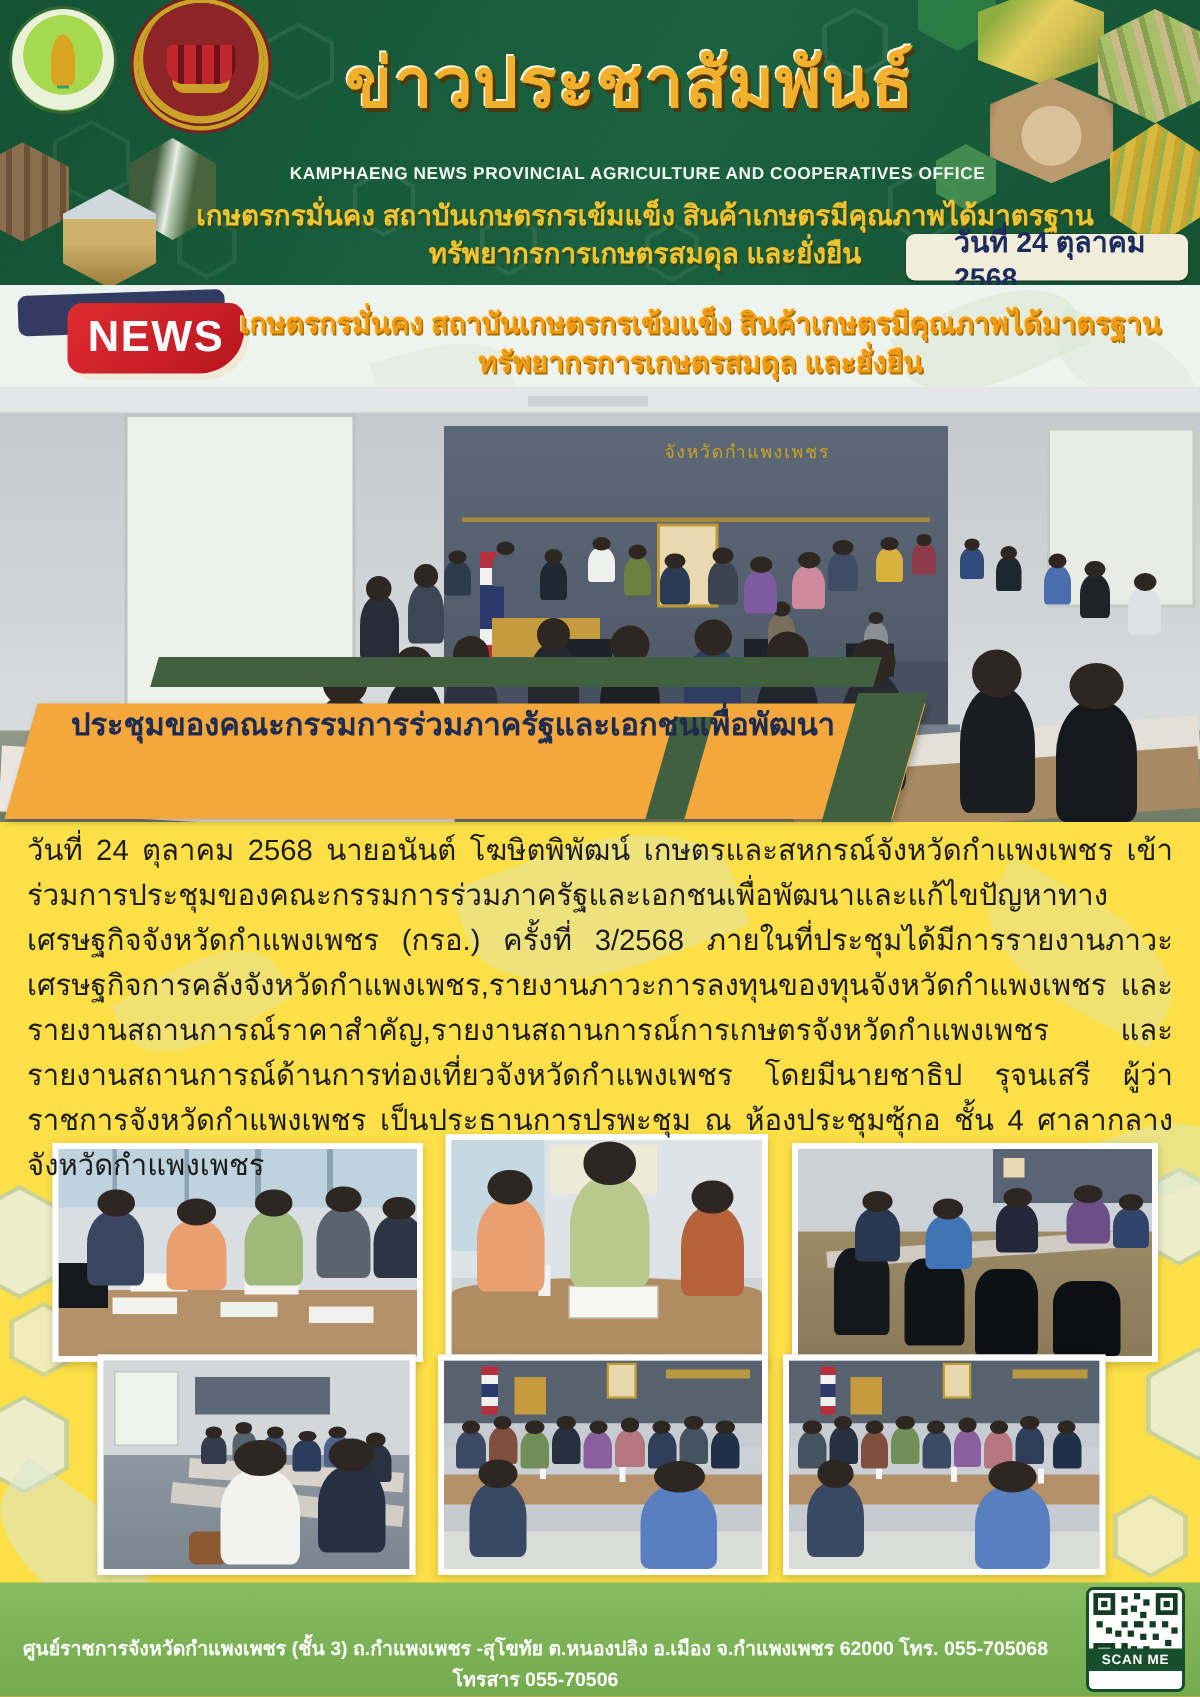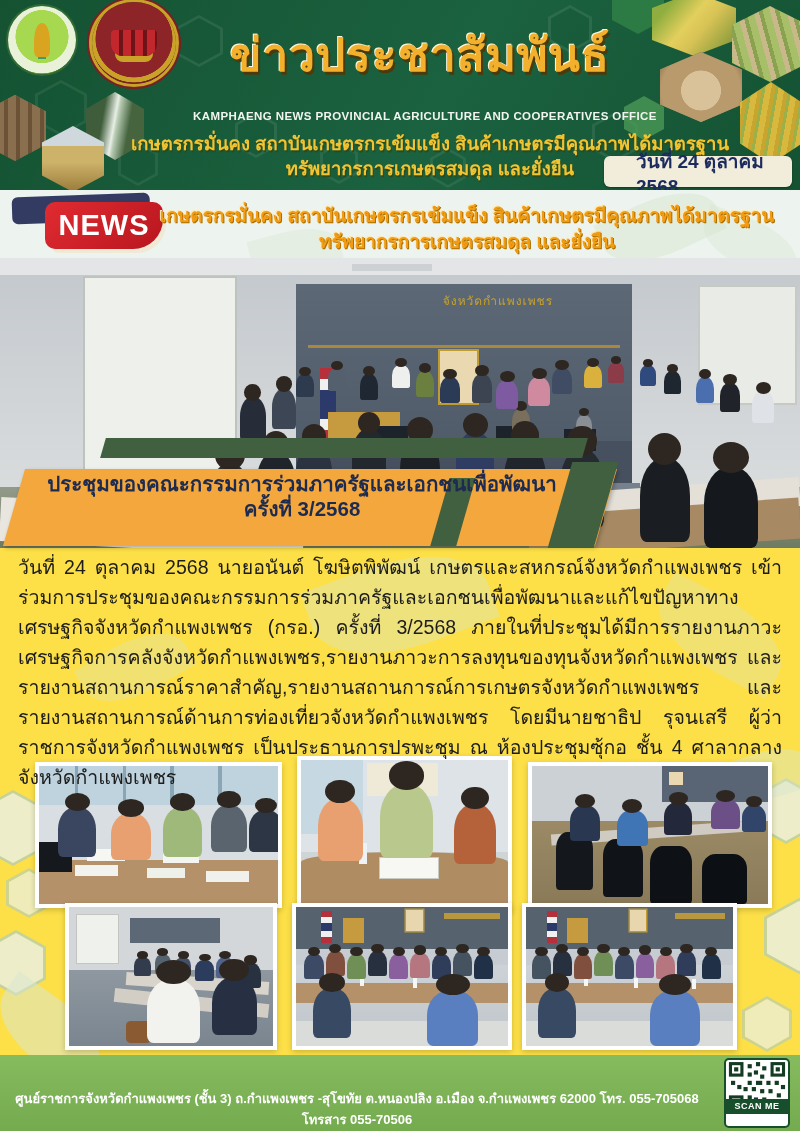--- a/index.html
+++ b/index.html
@@ -167,21 +167,20 @@
       <div class="person" style="left: 80%; top: 69%; width: 6.2%; height: 29%; background: rgb(26, 30, 34);"></div>
       <div class="person" style="left: 88%; top: 72%; width: 6.8%; height: 28%; background: rgb(21, 24, 28);"></div>
     </div>
 
   <div class="gbar" style="left:103px;top:438px;width:482px;height:20px;"></div>
   <div id="bannerOrange"></div>
   <div class="gbar" style="left:560px;top:462px;width:46px;height:86px;"></div>
   <div class="gbar" style="left:440px;top:478px;width:26px;height:68px;"></div>
   <div id="bannerText">
     <div>ประชุมของคณะกรรมการร่วมภาครัฐและเอกชนเพื่อพัฒนา</div>
-    <div>ครั้งที่ 3/2568</div>
   </div>
 
   <div class="leaf" style="left:310px;top:560px;width:180px;height:90px;transform:rotate(-20deg);opacity:.4"></div>
   <div class="leaf" style="left:650px;top:600px;width:140px;height:70px;transform:rotate(28deg);opacity:.3"></div>
   <div class="leaf" style="left:80px;top:640px;width:110px;height:55px;transform:rotate(-30deg);opacity:.3"></div>
   <p id="article">วันที่ 24 ตุลาคม 2568 นายอนันต์ โฆษิตพิพัฒน์ เกษตรและสหกรณ์จังหวัดกำแพงเพชร  เข้าร่วมการประชุมของคณะกรรมการร่วมภาครัฐและเอกชนเพื่อพัฒนาและแก้ไขปัญหาทางเศรษฐกิจจังหวัดกำแพงเพชร (กรอ.) ครั้งที่ 3/2568  ภายในที่ประชุมได้มีการรายงานภาวะเศรษฐกิจการคลังจังหวัดกำแพงเพชร,รายงานภาวะการลงทุนของทุนจังหวัดกำแพงเพชร และรายงานสถานการณ์ราคาสำคัญ,รายงานสถานการณ์การเกษตรจังหวัดกำแพงเพชร และรายงานสถานการณ์ด้านการท่องเที่ยวจังหวัดกำแพงเพชร โดยมีนายชาธิป รุจนเสรี ผู้ว่าราชการจังหวัดกำแพงเพชร เป็นประธานการปรพะชุม ณ ห้องประชุมซุ้กอ ชั้น 4 ศาลากลางจังหวัดกำแพงเพชร</p>
 
   <div class="hexr" style="left:-22px;top:790px;width:70px;height:76px;opacity:.8;background:#b9cfae;--hbg:#e9f1ea"></div>
   <div class="hexr" style="left:6px;top:868px;width:46px;height:50px;opacity:.7;background:#b9cfae;--hbg:#e9f1ea"></div>
   <div class="hexr" style="left:-14px;top:930px;width:60px;height:66px;opacity:.8;background:#b9cfae;--hbg:#e9f1ea"></div>

